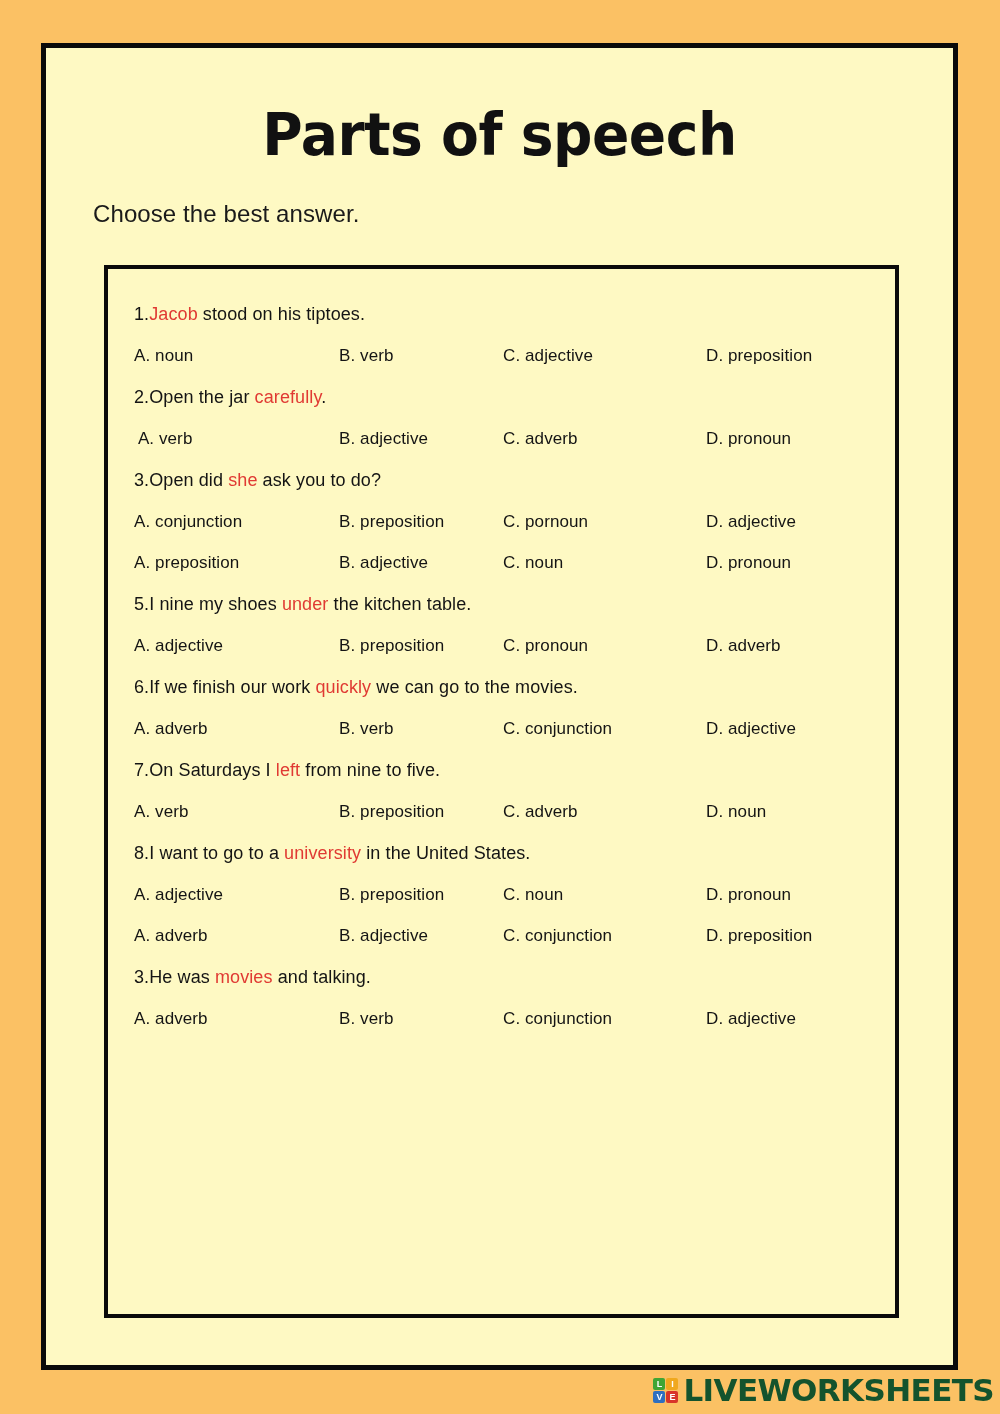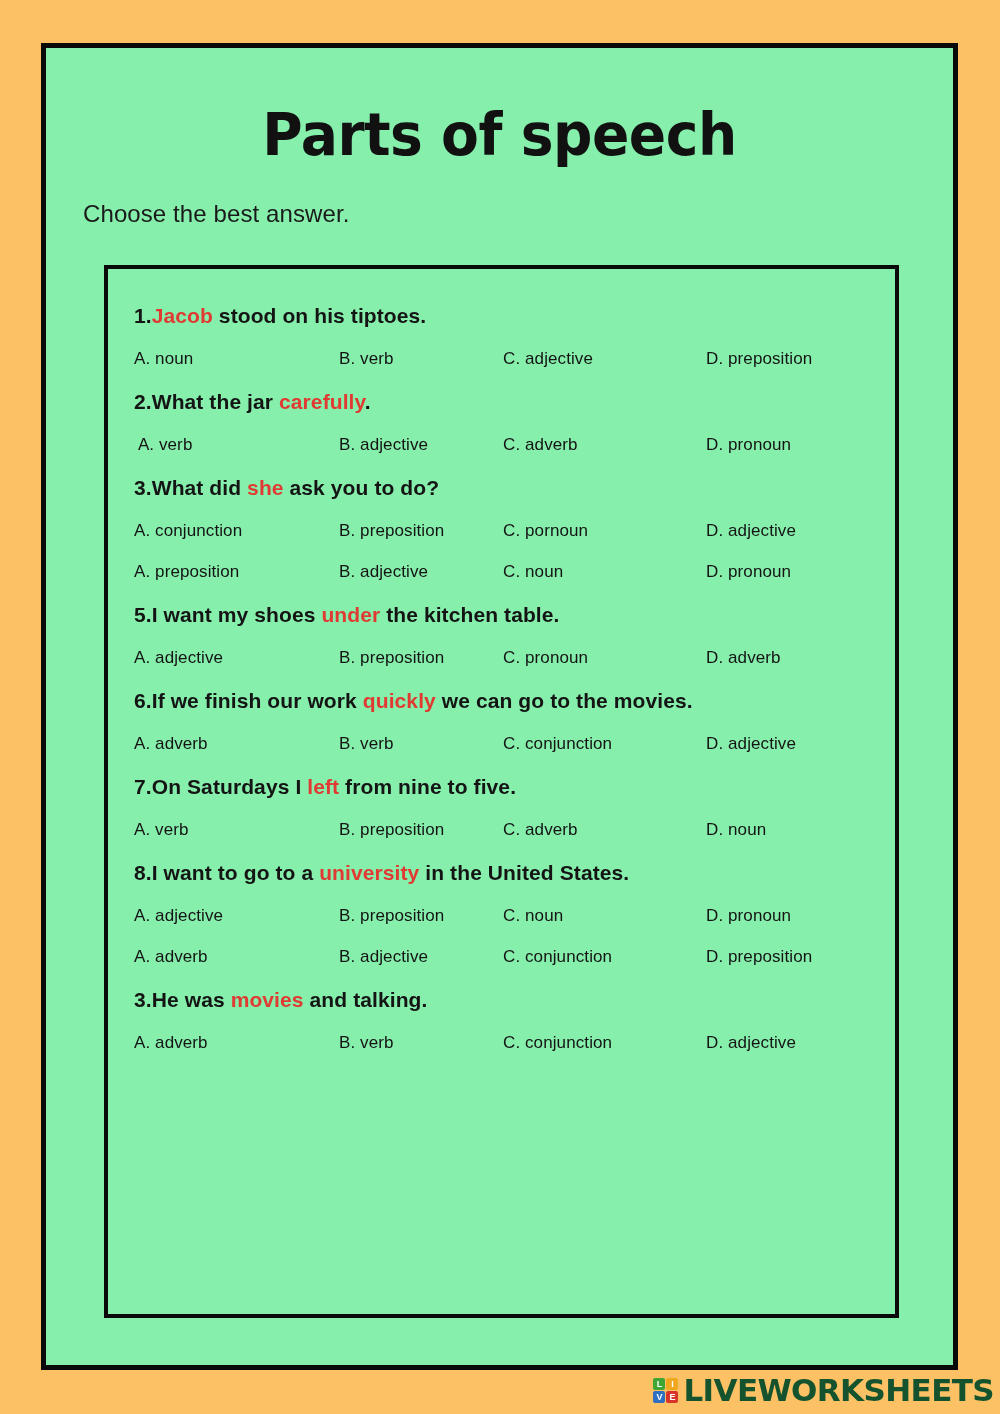--- a/index.html
+++ b/index.html
@@ -16,21 +16,21 @@
     position: relative;
   }
 
   
   .sheet {
     position: absolute;
     left: 41px;
     top: 43px;
     width: 917px;
     height: 1327px;
-    background: #86efac;
+    background: #fef9c3;
     border: 5px solid #0a0a0a;
     box-sizing: border-box;
   }
 
   
   .title {
     text-align: center;
     font-family: "DejaVu Sans", sans-serif;
     font-weight: bold;
     font-size: 58px;
@@ -40,21 +40,21 @@
     padding-top: 58px;
     line-height: 1;
     transform: scaleX(0.95);
   }
 
   .subtitle {
     font-size: 24px;
     color: #1a1a1a;
     margin: 0;
     padding-top: 36px;
-    padding-left: 37px;
+    padding-left: 47px;
     letter-spacing: 0.1px;
   }
 
   
   .qbox {
     position: absolute;
     left: 58px;
     top: 217px;
     width: 795px;
     height: 1053px;
@@ -66,27 +66,26 @@
 
   .qlist {
     padding: 0 6px 0 26px;
   }
 
   .qitem {
     margin-bottom: 0;
   }
 
   .qtext {
-    font-size: 21px;
+    font-size: 18px;
     color: #141414;
     line-height: 1;
     padding: 12px 0 12px 0;
     white-space: pre-wrap;
     letter-spacing: 0.1px;
-    font-weight: bold;
   }
 
   .hl {
     color: #e03a33;
   }
 
   .opts {
     display: grid;
     grid-template-columns: 205px 164px 203px auto;
     font-size: 17px;
@@ -148,32 +147,32 @@
 
   <p class="subtitle">Choose the best answer.</p>
 
   <div class="qbox">
     <div class="qlist">
         <div class="qitem">
           <div class="qtext"><span>1.</span><span></span><span class="hl">Jacob</span><span> stood on his tiptoes.</span></div>
           <div class="opts"><div class="opt">A. noun</div><div class="opt">B. verb</div><div class="opt">C. adjective</div><div class="opt">D. preposition</div></div>
         </div>
         <div class="qitem">
-          <div class="qtext"><span>2.</span><span>What the jar </span><span class="hl">carefully</span><span>.</span></div>
+          <div class="qtext"><span>2.</span><span>Open the jar </span><span class="hl">carefully</span><span>.</span></div>
           <div class="opts"><div class="opt"> A. verb</div><div class="opt">B. adjective</div><div class="opt">C. adverb</div><div class="opt">D. pronoun</div></div>
         </div>
         <div class="qitem">
-          <div class="qtext"><span>3.</span><span>What did </span><span class="hl">she</span><span> ask you to do?</span></div>
+          <div class="qtext"><span>3.</span><span>Open did </span><span class="hl">she</span><span> ask you to do?</span></div>
           <div class="opts"><div class="opt">A. conjunction</div><div class="opt">B. preposition</div><div class="opt">C. pornoun</div><div class="opt">D. adjective</div></div>
         </div>
         <div class="qitem">
           <div class="opts"><div class="opt">A. preposition</div><div class="opt">B. adjective</div><div class="opt">C. noun</div><div class="opt">D. pronoun</div></div>
         </div>
         <div class="qitem">
-          <div class="qtext"><span>5.</span><span>I want my shoes </span><span class="hl">under</span><span> the kitchen table.</span></div>
+          <div class="qtext"><span>5.</span><span>I nine my shoes </span><span class="hl">under</span><span> the kitchen table.</span></div>
           <div class="opts"><div class="opt">A. adjective</div><div class="opt">B. preposition</div><div class="opt">C. pronoun</div><div class="opt">D. adverb</div></div>
         </div>
         <div class="qitem">
           <div class="qtext"><span>6.</span><span>If we finish our work </span><span class="hl">quickly</span><span> we can go to the movies.</span></div>
           <div class="opts"><div class="opt">A. adverb</div><div class="opt">B. verb</div><div class="opt">C. conjunction</div><div class="opt">D. adjective</div></div>
         </div>
         <div class="qitem">
           <div class="qtext"><span>7.</span><span>On Saturdays I </span><span class="hl">left</span><span> from nine to five.</span></div>
           <div class="opts"><div class="opt">A. verb</div><div class="opt">B. preposition</div><div class="opt">C. adverb</div><div class="opt">D. noun</div></div>
         </div>

